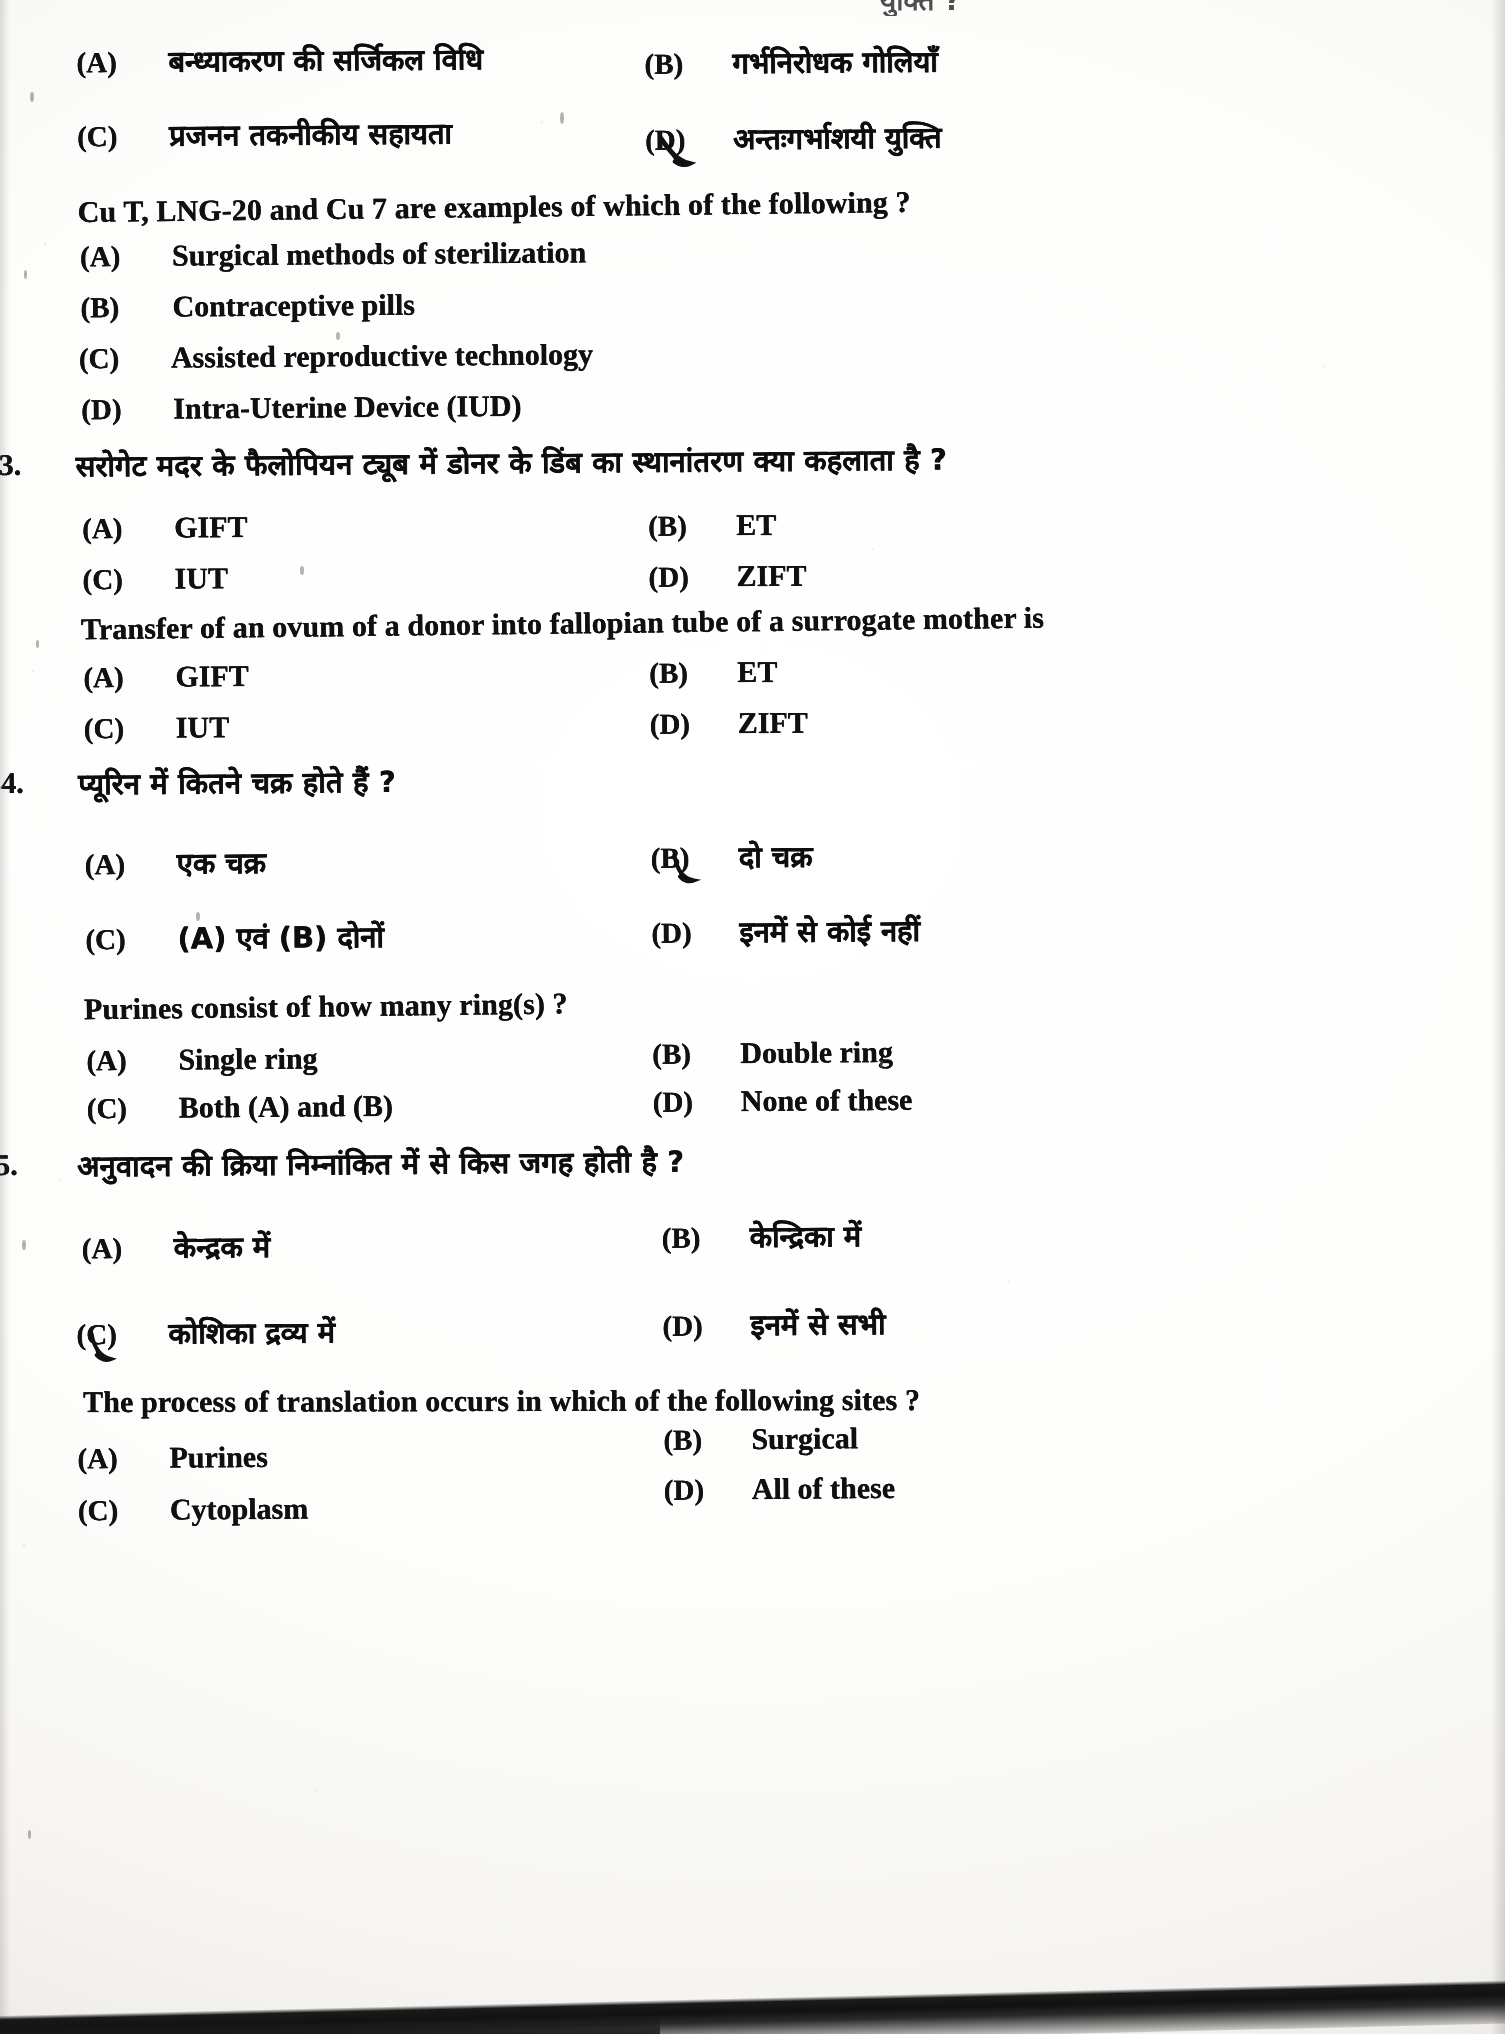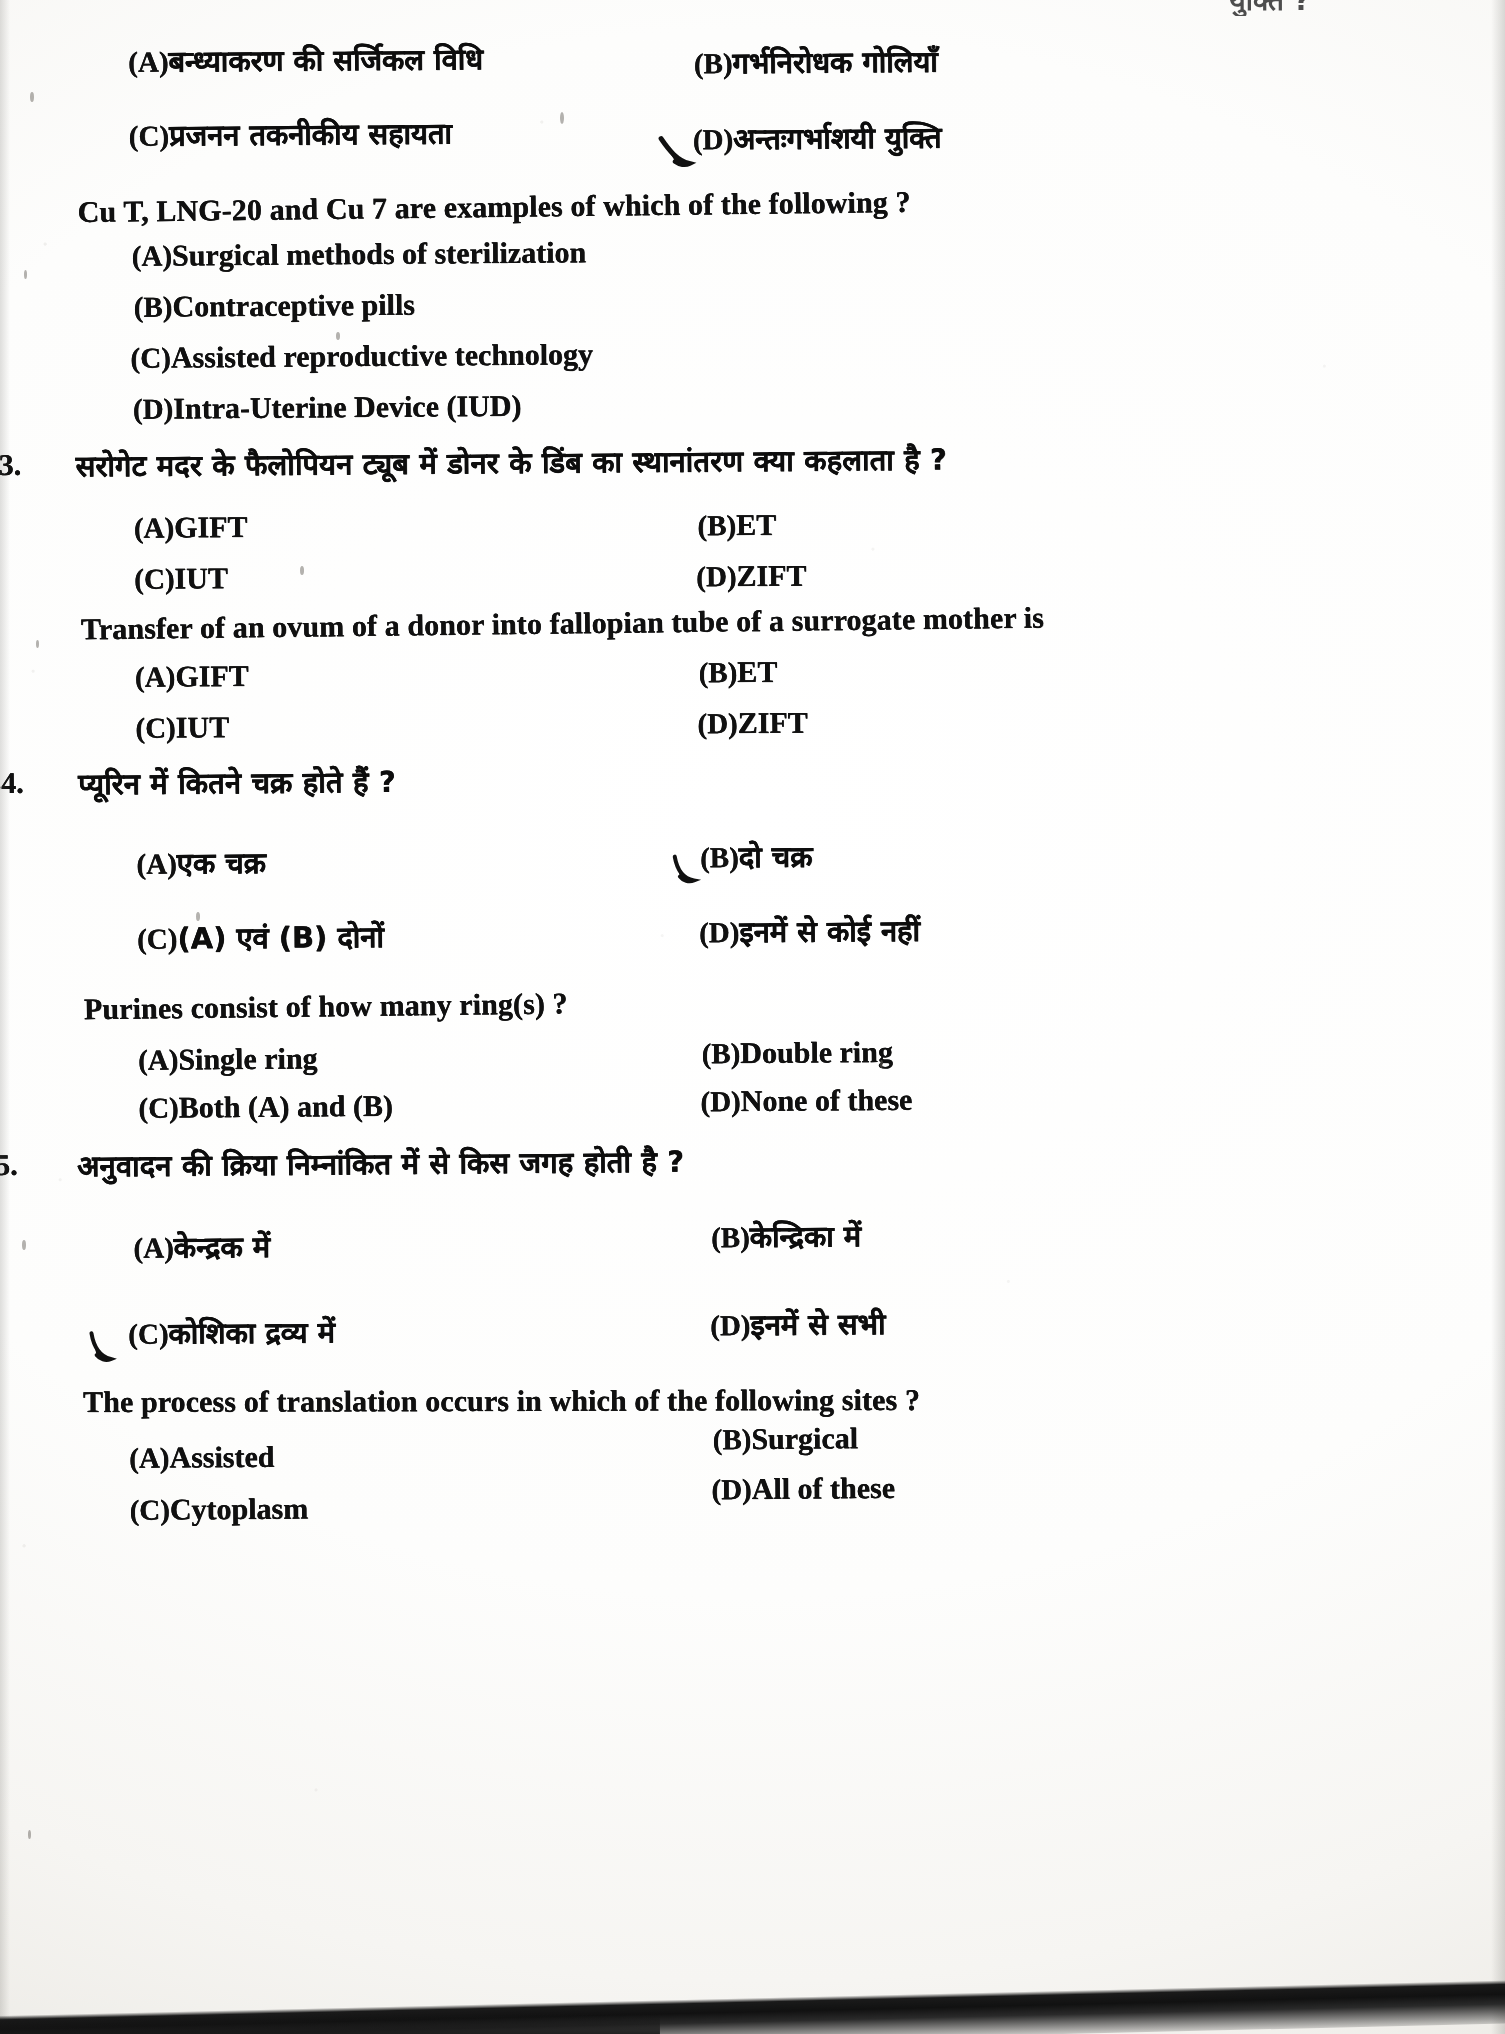--- a/index.html
+++ b/index.html
@@ -8,21 +8,20 @@
     background:#ffffff;
     font-family:"Liberation Serif",serif;
     overflow:hidden;
     position:relative;
   }
   
   #page{
     position:absolute;inset:0;
     background:
       radial-gradient(ellipse 120% 70% at 50% 40%, #ffffff 0%, #fdfdfc 55%, #f6f5f2 82%, #eceae5 100%);
-    text-align: right;
   }
   
   #grain{
     position:absolute;inset:0;pointer-events:none;
     background-image:
       radial-gradient(circle at 3% 12%, rgba(120,115,105,.10) 0 1.2px, transparent 2px),
       radial-gradient(circle at 2.2% 33%, rgba(120,115,105,.09) 0 1px, transparent 2px),
       radial-gradient(circle at 4% 58%, rgba(120,115,105,.08) 0 1px, transparent 2px),
       radial-gradient(circle at 1.6% 76%, rgba(120,115,105,.09) 0 1.3px, transparent 2px),
       radial-gradient(circle at 36% 6%, rgba(120,115,105,.09) 0 1.1px, transparent 2px),
@@ -274,21 +273,21 @@
     <div class="row" style="left:660px;top:1304px;">
       <span class="lbl w2 ink-heavy">(D)</span>
       <span class="hopt ink-heavy">इनमें से सभी</span>
     </div>
 
     <div class="row skew-b" style="left:80px;top:1382px;">
       <span class="eq ink-heavy">The process of translation occurs in which of the following sites ?</span>
     </div>
     <div class="row" style="left:74px;top:1436px;">
       <span class="lbl w ink-heavy">(A)</span>
-      <span class="eopt ink-heavy">Assisted</span>
+      <span class="eopt ink-heavy">Purines</span>
     </div>
     <div class="row" style="left:660px;top:1422px;">
       <span class="lbl w2 ink-heavy">(B)</span>
       <span class="eopt ink-heavy">Surgical</span>
     </div>
     <div class="row" style="left:74px;top:1488px;">
       <span class="lbl w ink-heavy">(C)</span>
       <span class="eopt ink-heavy">Cytoplasm</span>
     </div>
     <div class="row" style="left:660px;top:1472px;">

